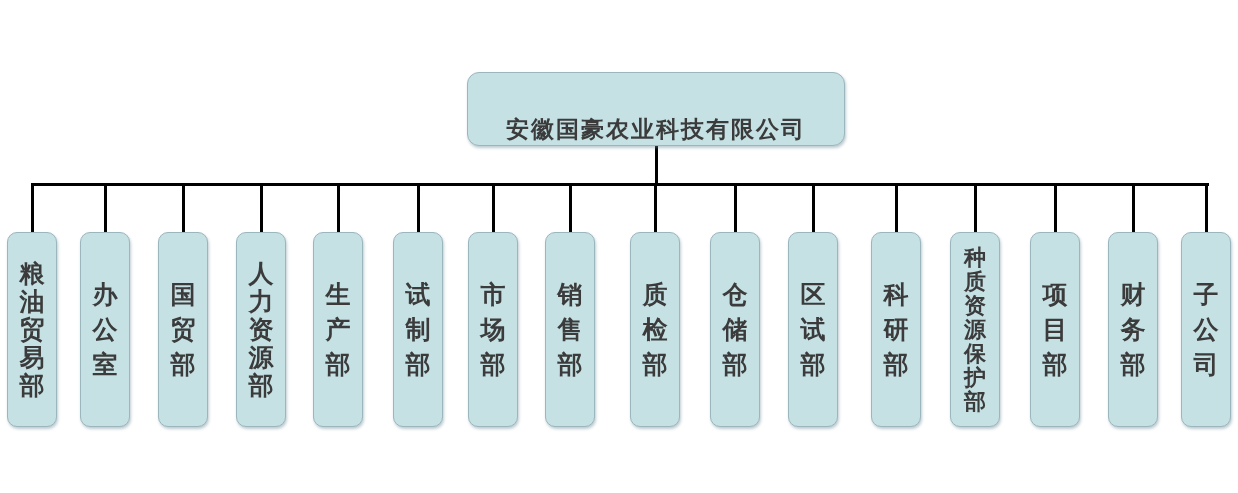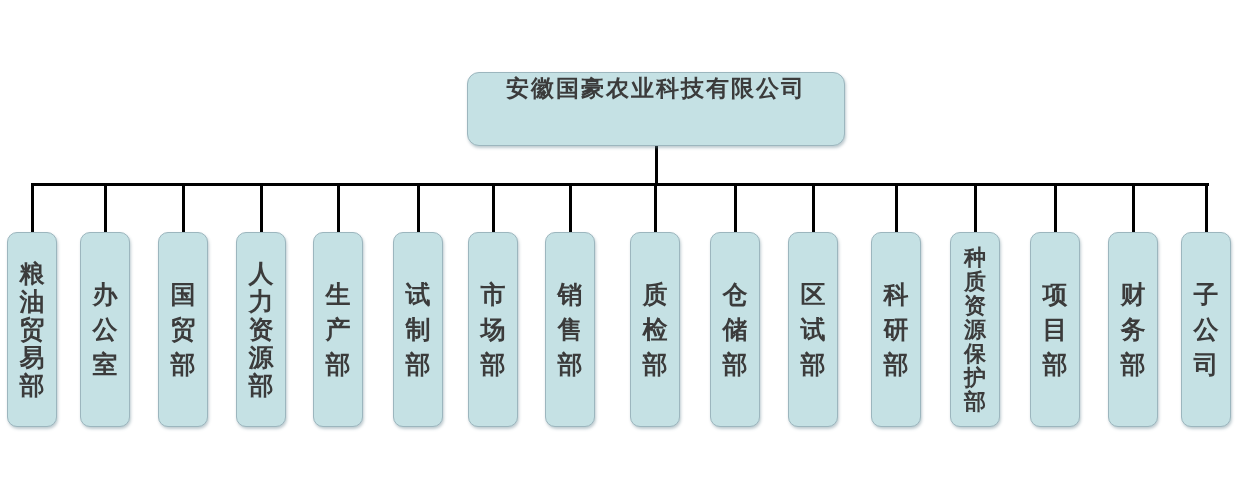--- a/index.html
+++ b/index.html
@@ -25,21 +25,21 @@
   .root-node{
     position:absolute;
     left:467px; top:72px;
     width:378px; height:74px;
     box-sizing:border-box;
     background:var(--node-fill);
     border:1.5px solid var(--node-border);
     border-radius:12px;
     box-shadow:1px 2px 3px rgba(110,140,150,0.45);
     display:flex;
-    align-items:flex-start;
+    align-items:flex-end;
     justify-content:center;
   }
   .root-label{
     font-size:23px;
     font-weight:700;
     letter-spacing:2px;
     color:var(--text);
     white-space:nowrap;
   }
   

